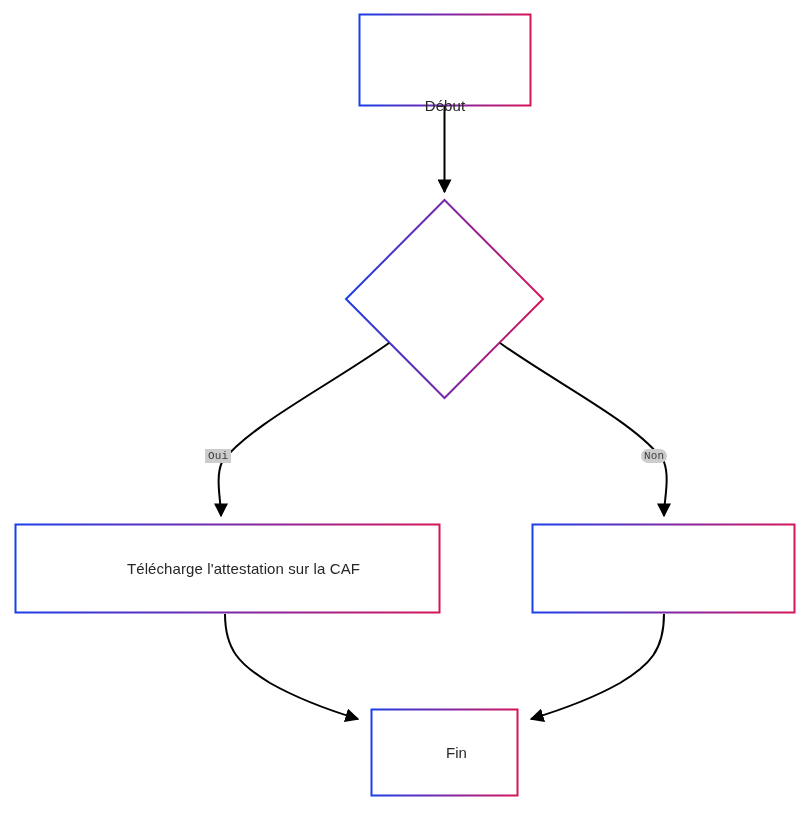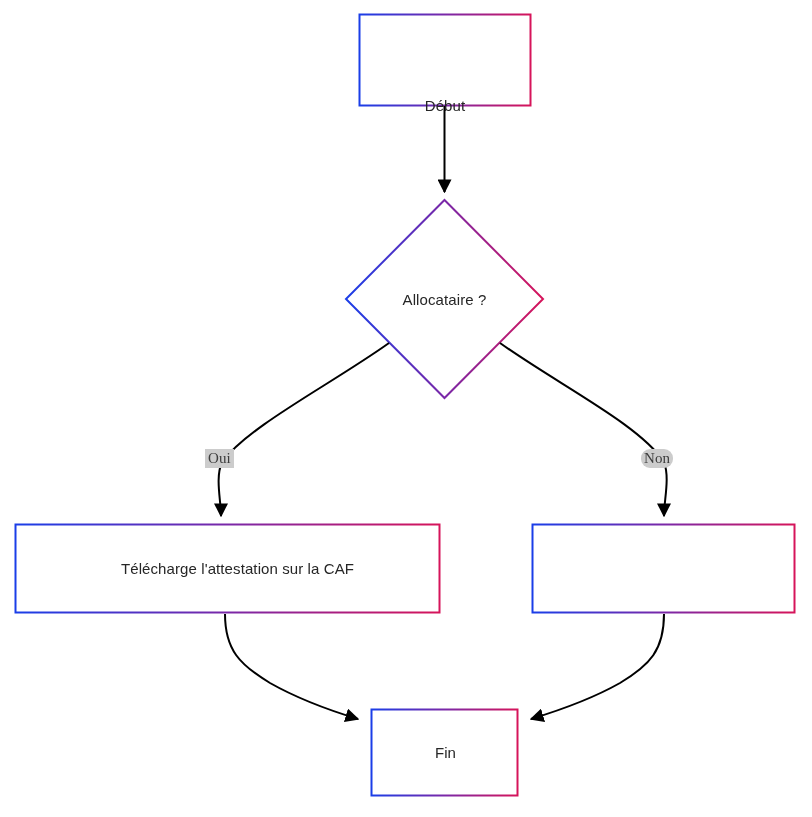--- a/index.html
+++ b/index.html
@@ -36,22 +36,22 @@
     color: #262626;
     white-space: nowrap;
     pointer-events: none;
     letter-spacing: 0.1px;
   }
   .edge-label {
     position: absolute;
     display: flex;
     align-items: center;
     justify-content: center;
-    font-family: Liberation Serif, serif;
-    font-size: 15px;
+    font-family: Liberation Mono, monospace;
+    font-size: 11px;
     color: #3c3c3c;
     background: #cccccc;
     white-space: nowrap;
     padding: 1px 3px;
     letter-spacing: 0.1px;
   }
 </style>
 </head>
 <body>
 
@@ -85,24 +85,23 @@
 
     <path d="M 500 343 C 559 385 640 425 664 462 C 670 478 664 500 664 516" fill="none" stroke="#000000" stroke-width="2" marker-end="url(#arrow)"></path>
 
     <path d="M 225 614 C 225 650 240 665 270 683 C 300 700 335 712 358 719" fill="none" stroke="#000000" stroke-width="2" marker-end="url(#arrow)"></path>
 
     <path d="M 664 614 C 664 650 650 665 620 683 C 590 700 554 712 531 719" fill="none" stroke="#000000" stroke-width="2" marker-end="url(#arrow)"></path>
   </svg>
 
   <div class="node-label" style="left:359px; top:14px; width:172px; height:104px;margin-top:39px;">Début</div>
 
-  <div class="node-label" style="left:346px; top:200px; width:197px; height:198px;">Allocataire ?</div>
 
-  <div class="node-label" style="left:25px; top:524px; width:425px; height:89px;">Télécharge l'attestation sur la CAF</div>
+  <div class="node-label" style="left:31px; top:524px; width:425px; height:89px;">Télécharge l'attestation sur la CAF</div>
 
 
-  <div class="node-label" style="left:372px; top:709px; width:147px; height:87px;">Fin</div>
+  <div class="node-label" style="left:383px; top:709px; width:147px; height:87px;">Fin</div>
 
   <div class="edge-label" style="left:205px; top:449px;">Oui</div>
 
   <div class="edge-label" style="left:641px; top:449px;border-radius:9px;">Non</div>
 
 </div>
 
 </body></html>

